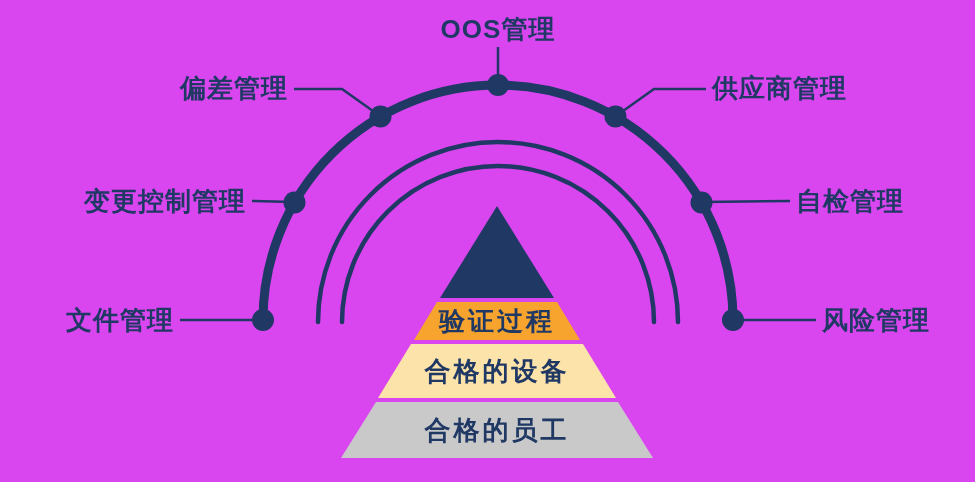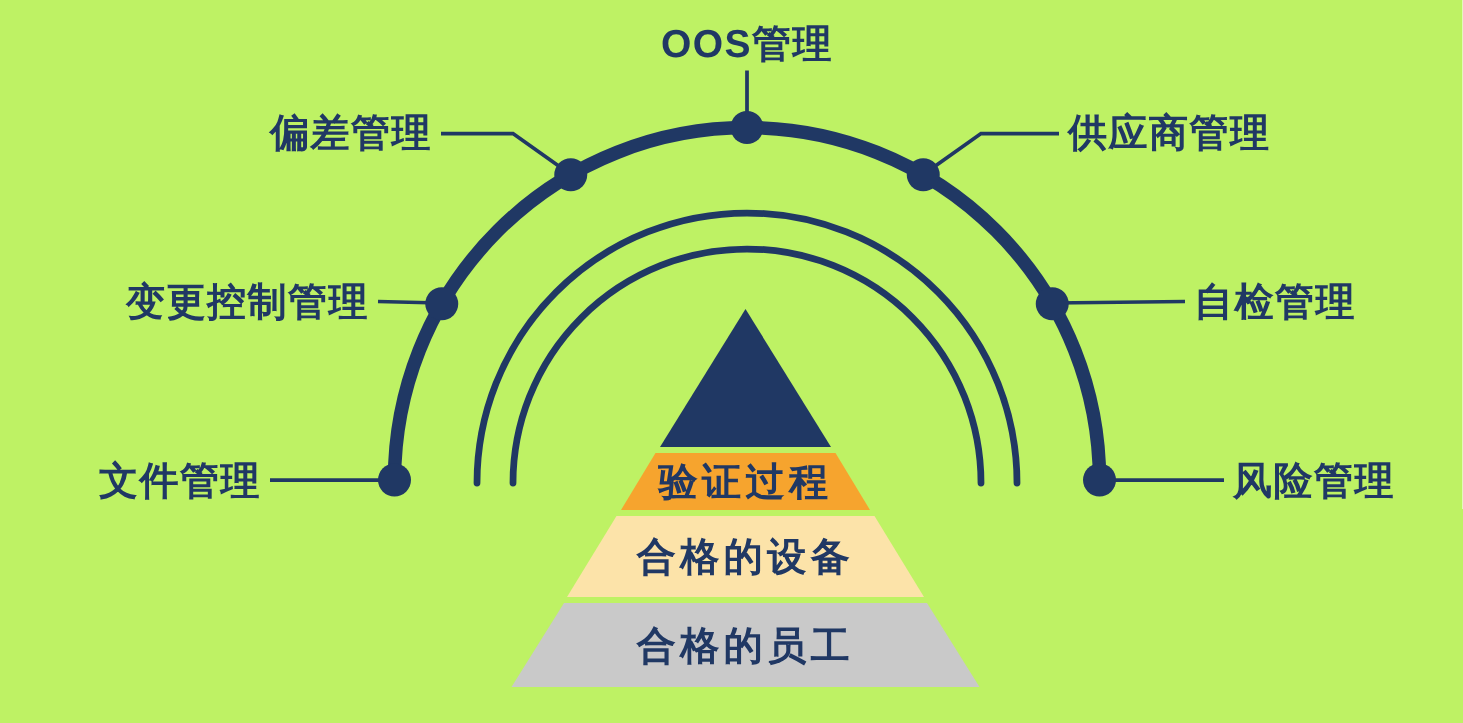--- a/index.html
+++ b/index.html
@@ -10,21 +10,21 @@
   }
   html, body {
     margin: 0;
     padding: 0;
     background: #ffffff;
   }
   .stage {
     position: relative;
     width: 975px;
     height: 482px;
-    background: #bef264;
+    background: #d946ef;
     overflow: hidden;
     font-family: "Liberation Sans", sans-serif;
   }
   svg { display: block; }
   .arc-main {
     stroke: var(--navy);
     stroke-width: 9;
     fill: none;
     stroke-linecap: round;
   }

